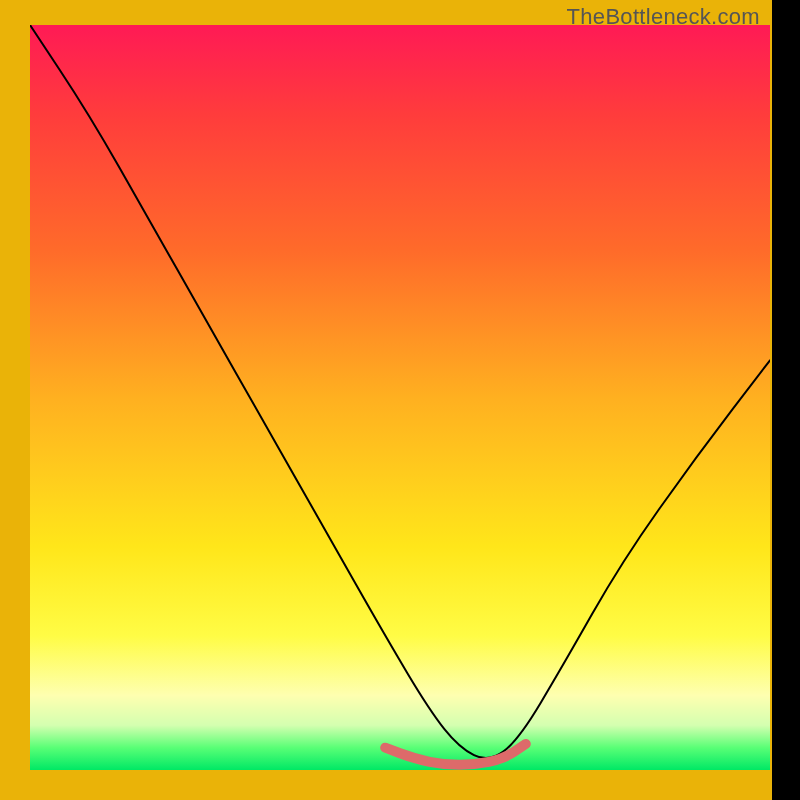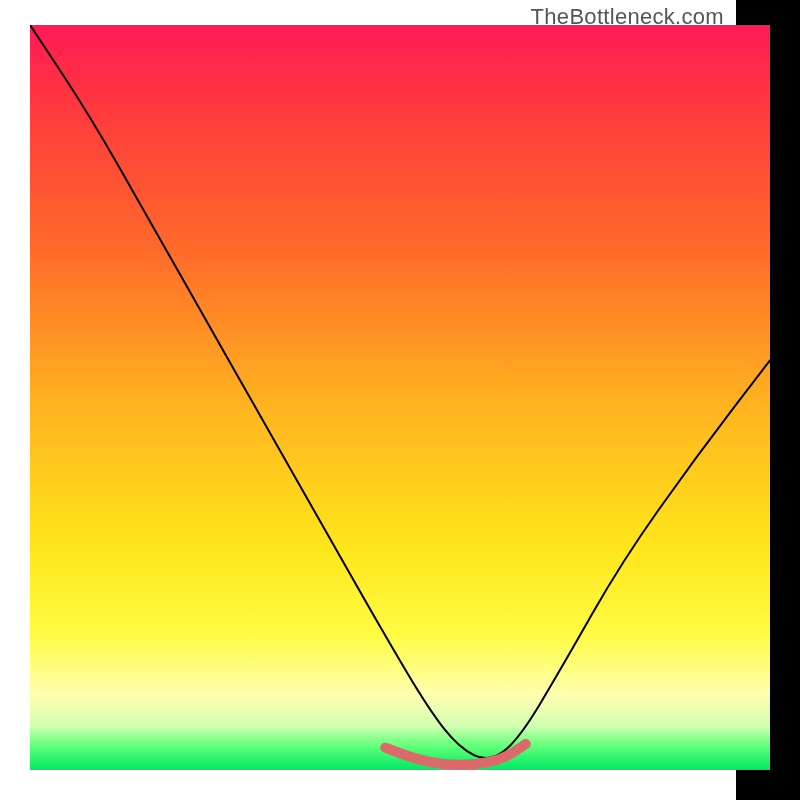--- a/index.html
+++ b/index.html
@@ -8,21 +8,22 @@
     width: 800px;
     height: 800px;
     background: #000;
     overflow: hidden;
     font-family: Arial, Helvetica, sans-serif;
   }
   .frame {
     position: relative;
     width: 736px;
     height: 800px;
-    background: #ffffff;
+    background: #eab308;
+    padding-left: 36px;
   }
   .watermark {
     position: absolute;
     top: 4px;
     right: 12px;
     color: #555;
     font-size: 22px;
     font-weight: 500;
     letter-spacing: 0.3px;
     z-index: 5;

